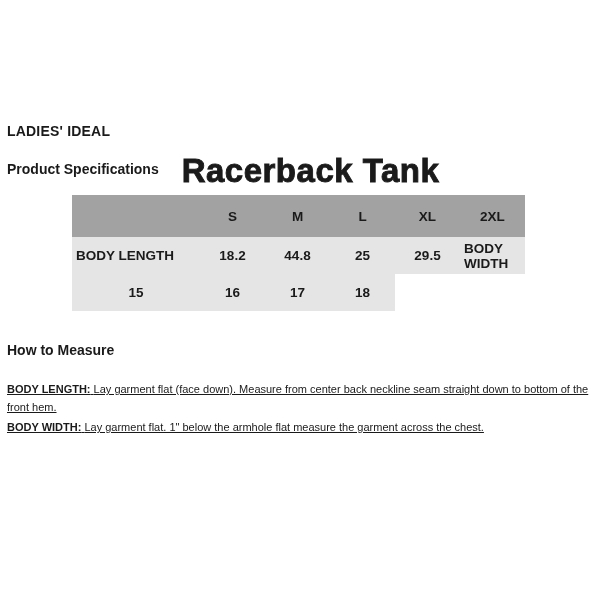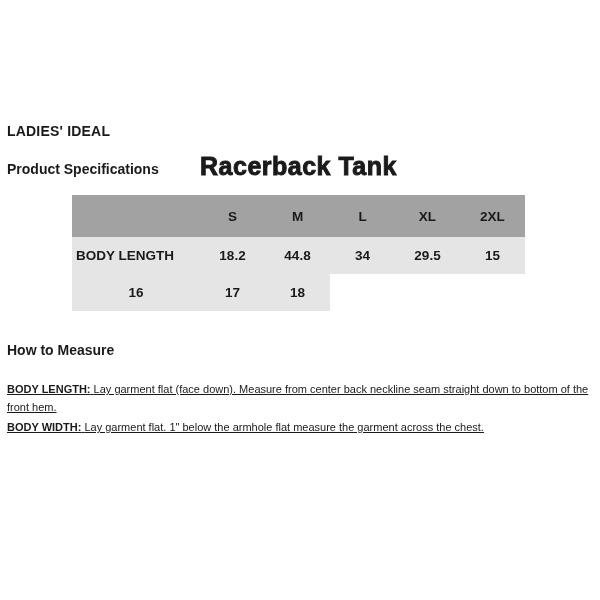--- a/index.html
+++ b/index.html
@@ -27,25 +27,25 @@
   }
   .section-label {
     position: absolute;
     left: 7px;
     top: 137px;
     font-size: 14px;
     font-weight: bold;
   }
   .product-title {
     position: absolute;
-    left: 72px;
+    left: 84px;
     top: 128px;
     width: 453px;
     text-align: center;
-    font-size: 25px;
+    font-size: 33px;
     font-weight: bold;
     -webkit-text-stroke: 0.9px currentColor;
     letter-spacing: 0.5px;
   }
   .spec-table {
     position: absolute;
     left: 72px;
     top: 171px;
     display: grid;
     grid-template-columns: 128px repeat(5, 65px);
@@ -99,23 +99,24 @@
     <div class="cell hdr rowlabel"></div>
     <div class="cell hdr">S</div>
     <div class="cell hdr">M</div>
     <div class="cell hdr">L</div>
     <div class="cell hdr">XL</div>
     <div class="cell hdr">2XL</div>
 
     <div class="cell bdy rowlabel">BODY LENGTH</div>
     <div class="cell bdy">18.2</div>
     <div class="cell bdy">44.8</div>
-    <div class="cell bdy">34</div>
+    <div class="cell bdy">25</div>
     <div class="cell bdy">29.5</div>
 
+    <div class="cell bdy rowlabel">BODY WIDTH</div>
     <div class="cell bdy">15</div>
     <div class="cell bdy">16</div>
     <div class="cell bdy">17</div>
     <div class="cell bdy">18</div>
   </div>
 
   <div class="howto-title">How to Measure</div>
 
   <p class="measure-item measure-1"><b>BODY LENGTH:</b> <span>Lay garment flat (face down). Measure from center back neckline seam straight down to bottom of the front hem.</span></p>
 

